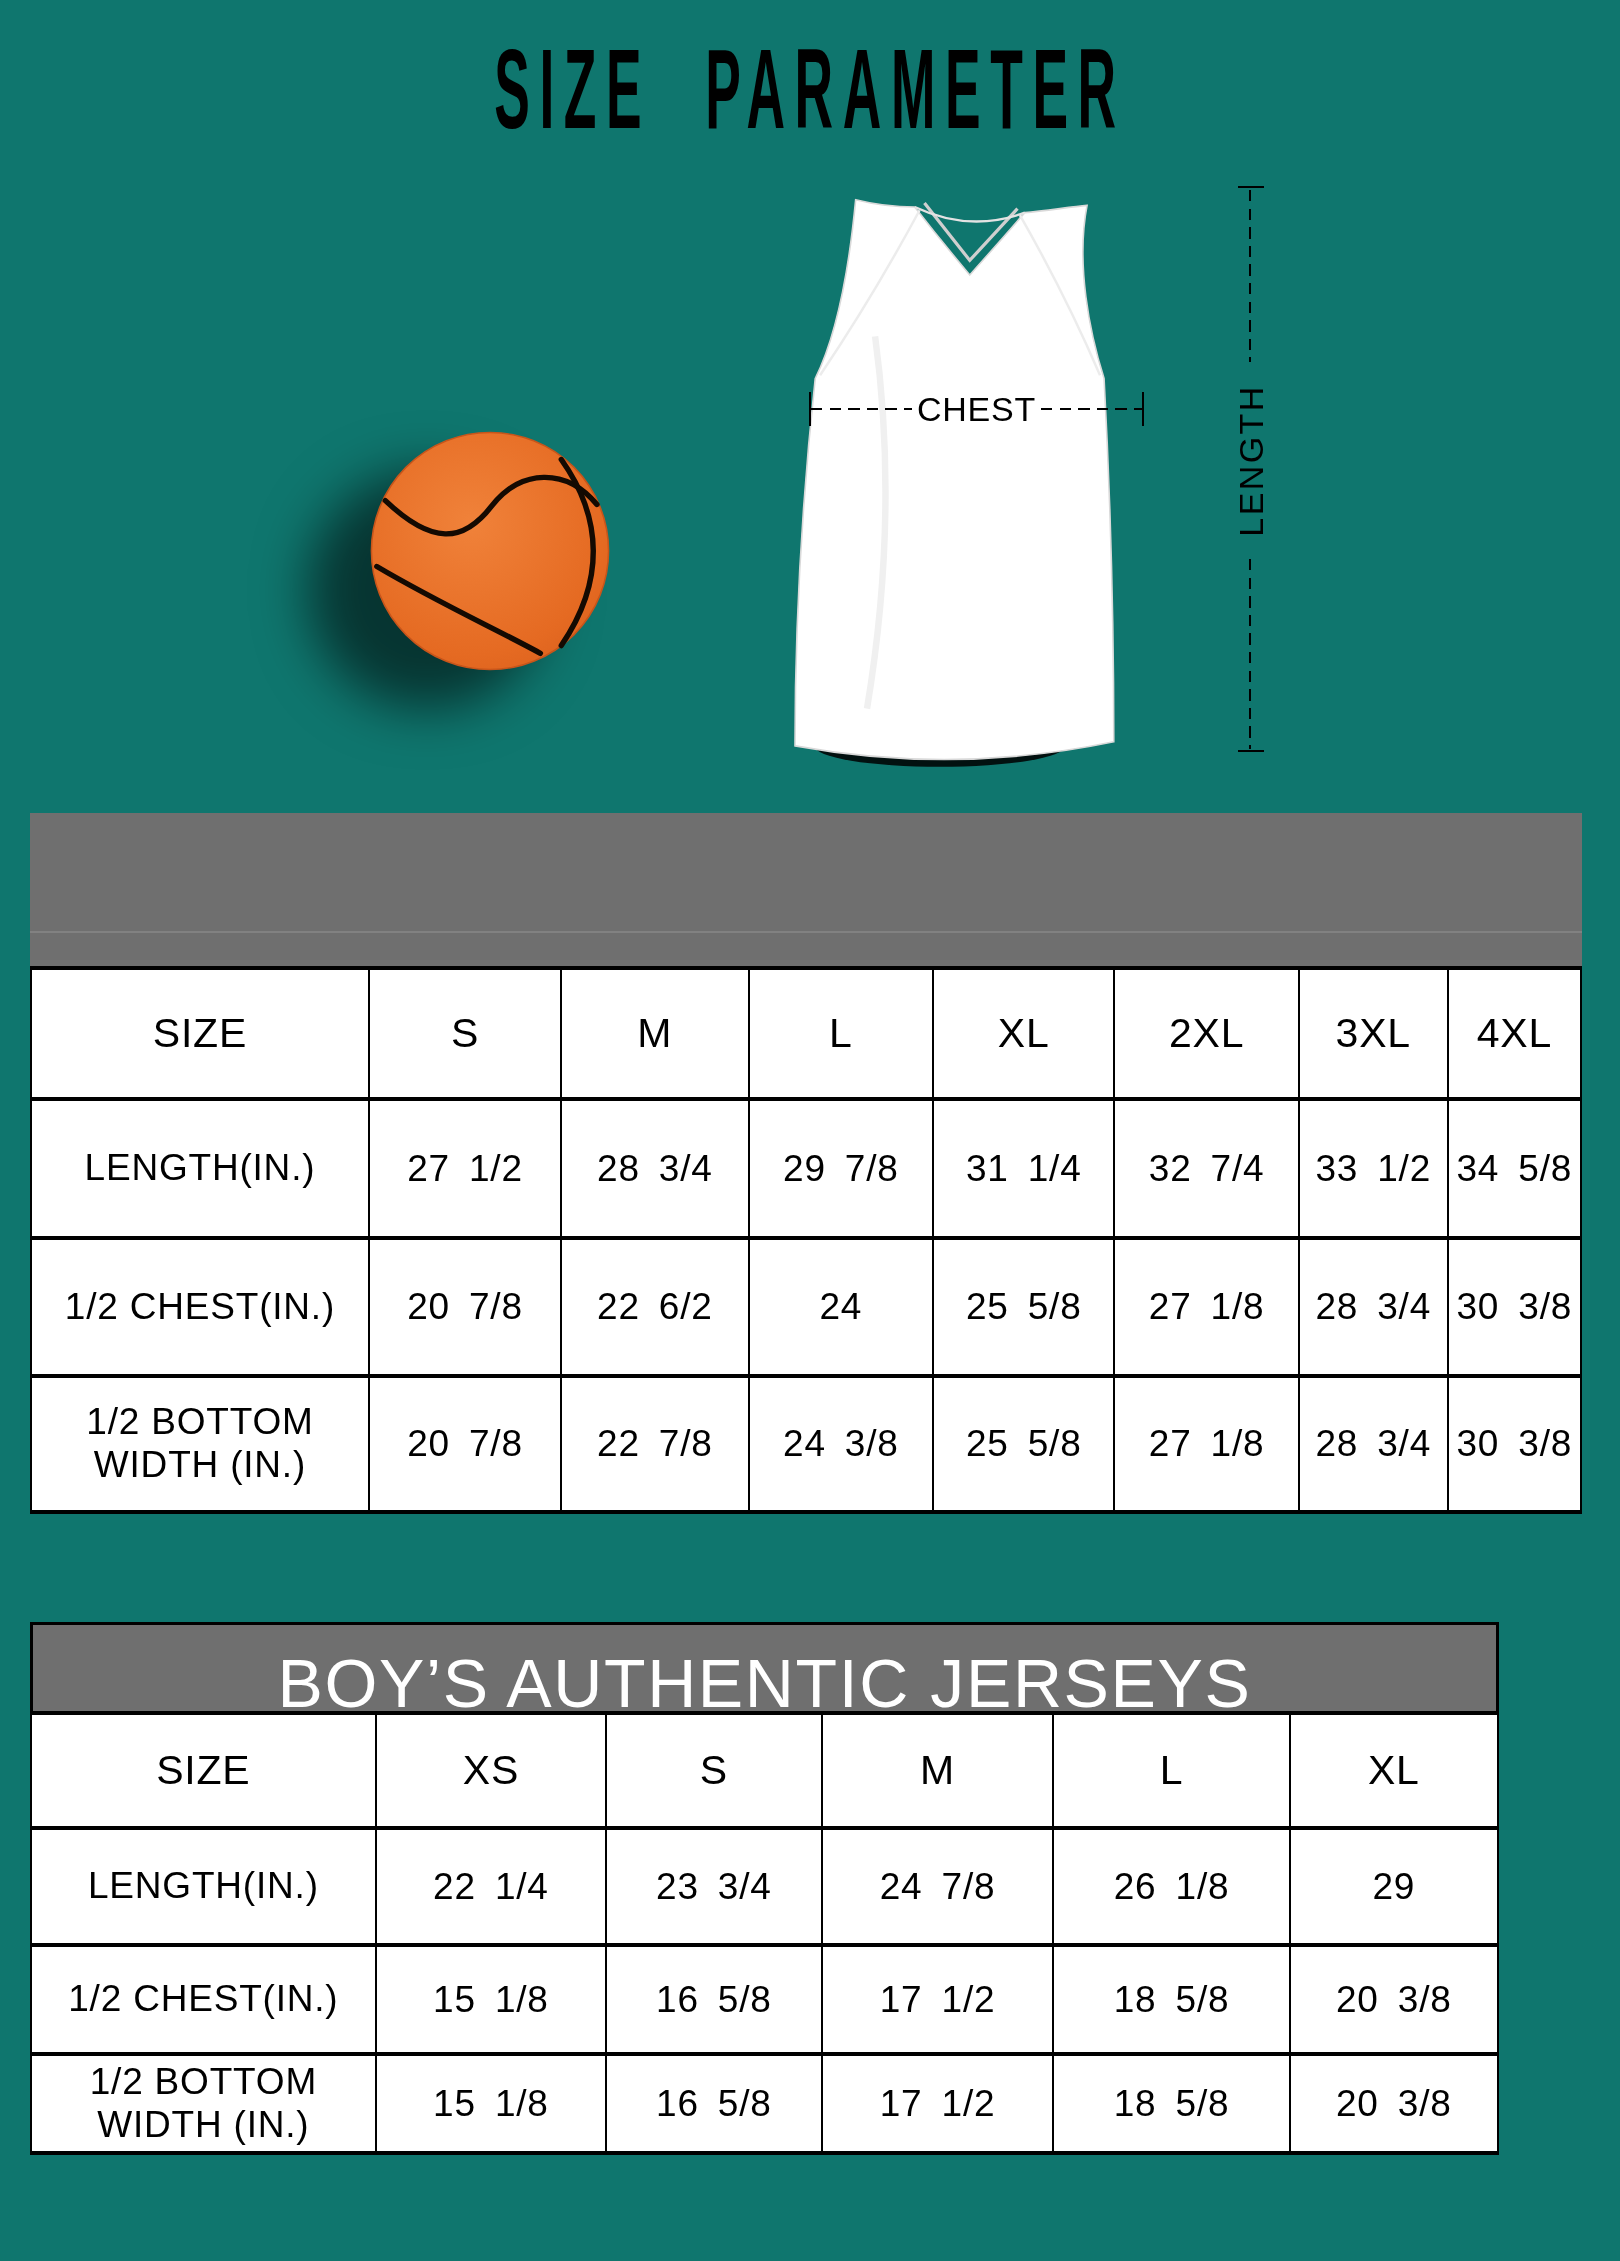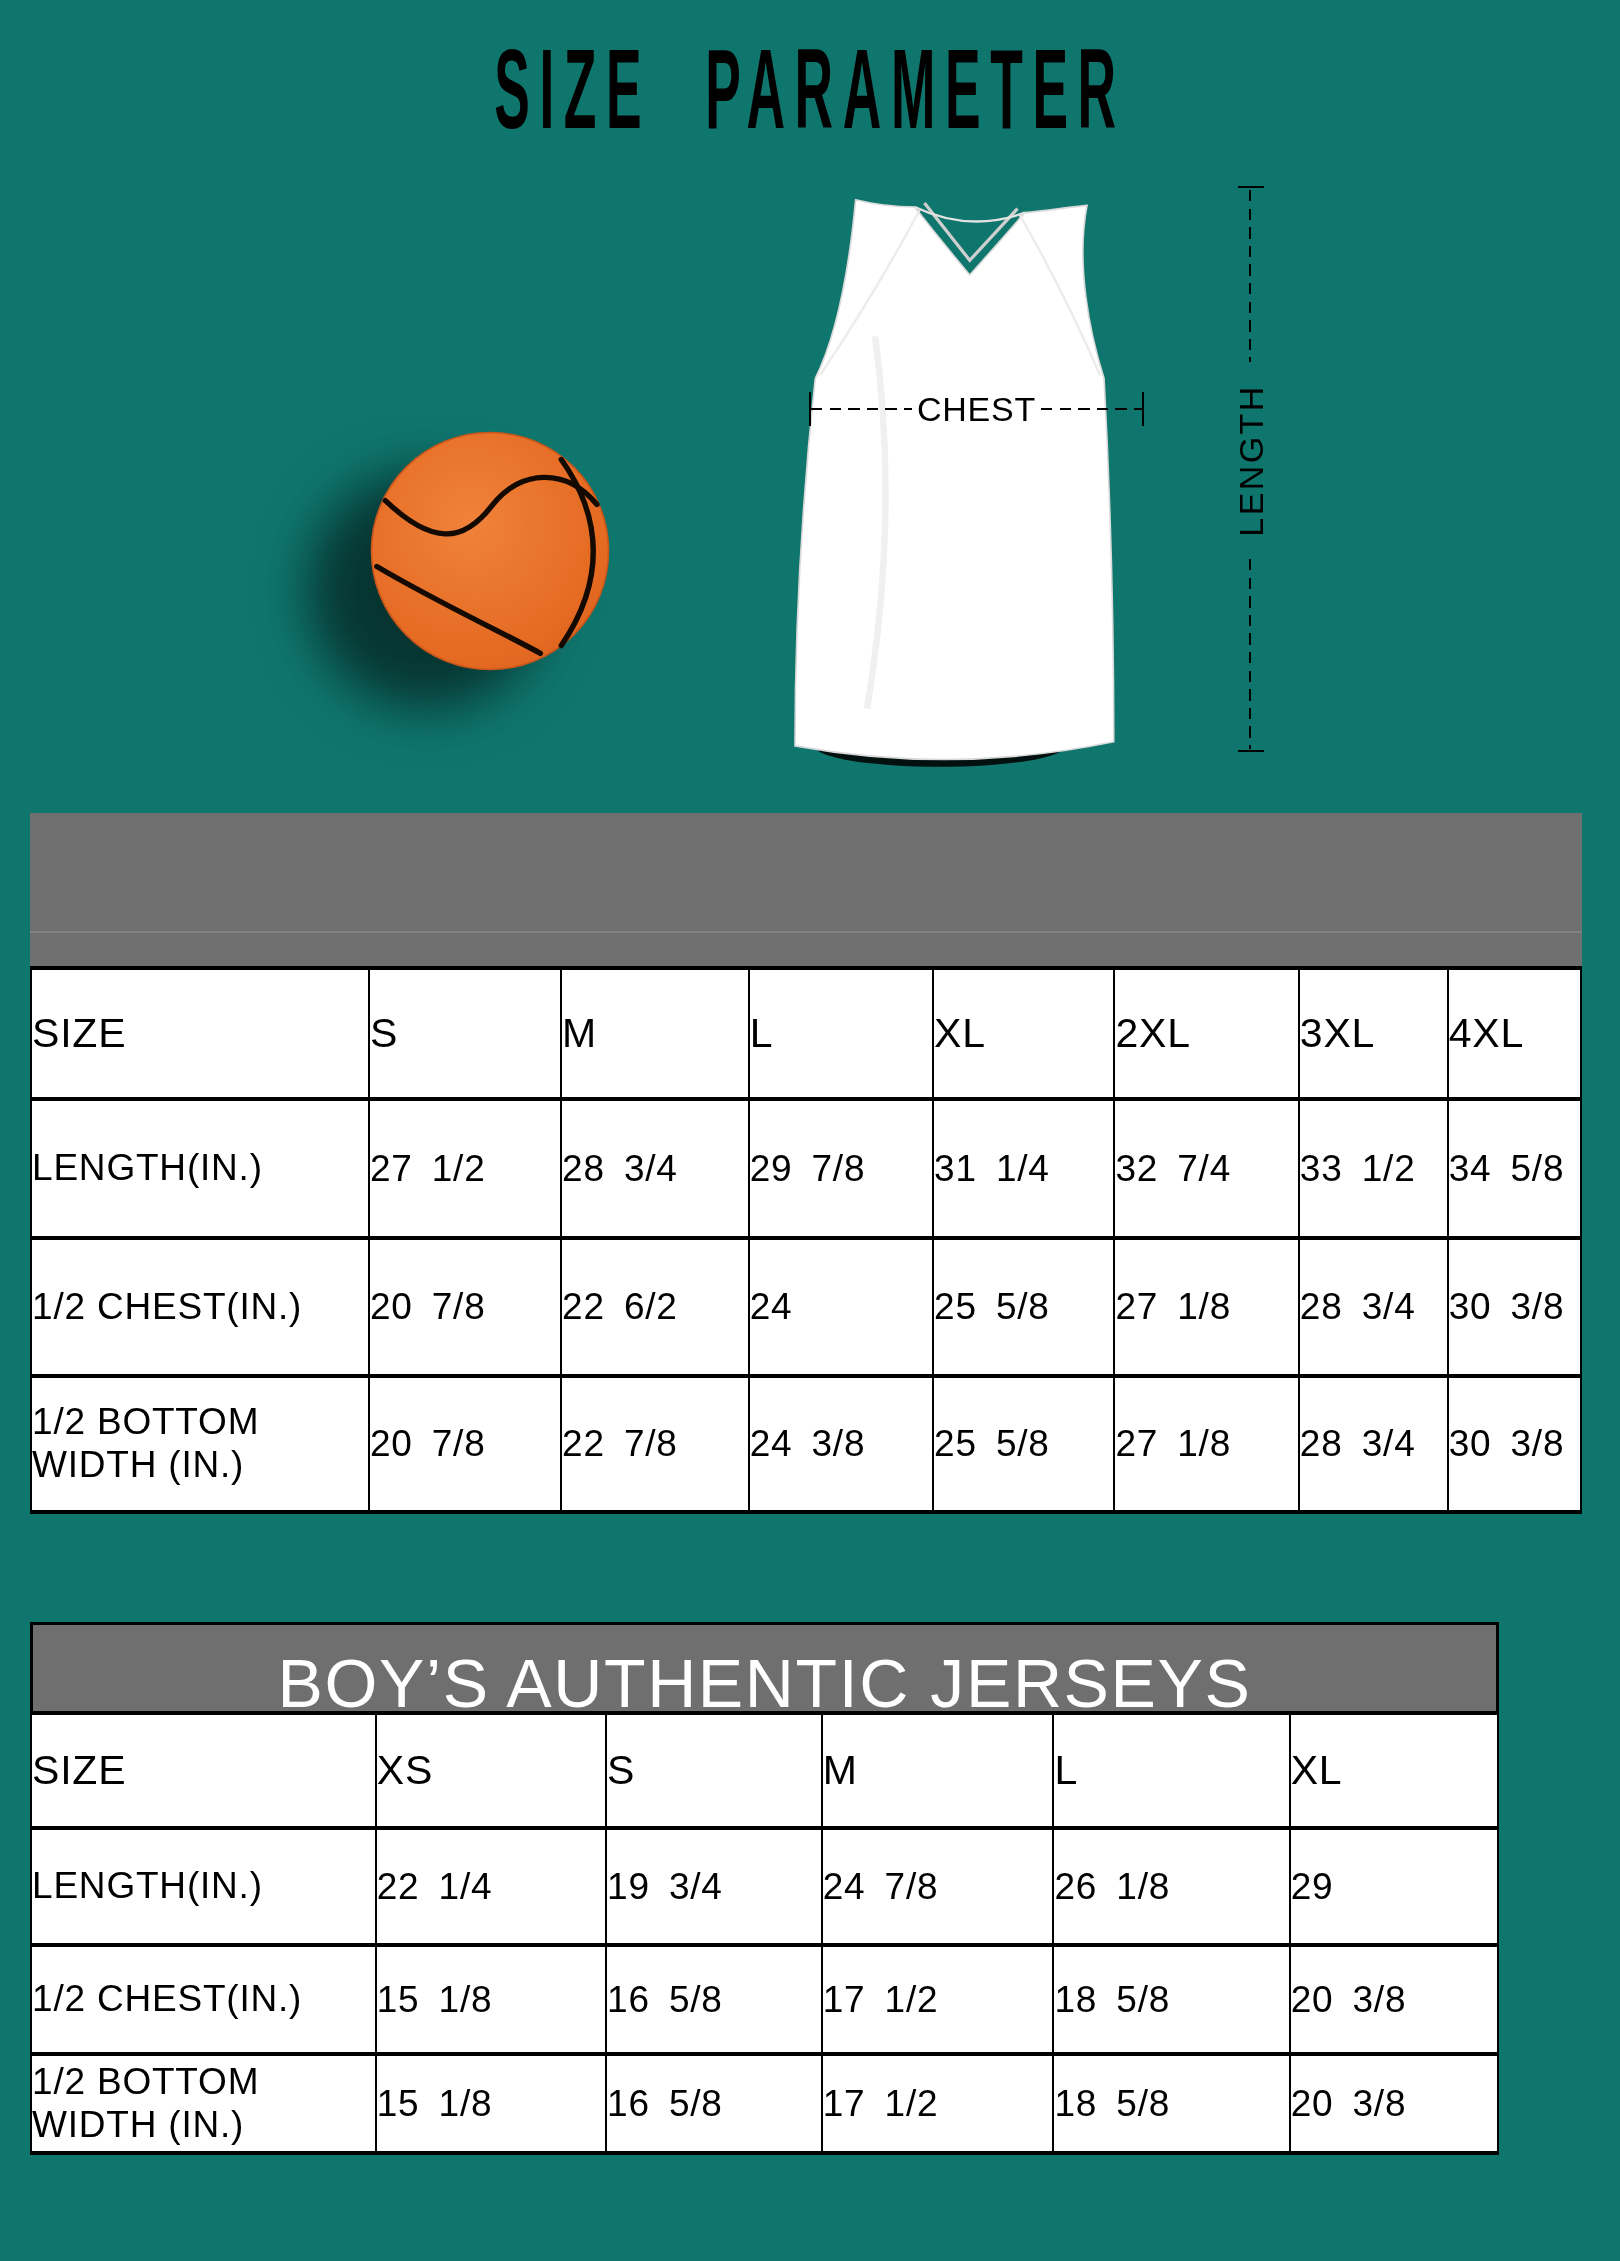--- a/index.html
+++ b/index.html
@@ -35,21 +35,21 @@
   
   .band{position:absolute;background:#6F6F6F;display:flex;align-items:center;justify-content:center;box-sizing:border-box;}
   .band--men{left:30px;top:813px;width:1552px;height:153px;}
   .band--boy{left:30px;top:1590px;width:1469px;height:121px;border:3.2px solid #000;margin-top:32px;}
   .band-text{color:#fff;font-size:68px;letter-spacing:1.6px;white-space:nowrap;}
   .band-line{position:absolute;left:0;right:0;top:118px;height:1.6px;background:rgba(255,255,255,0.13);}
 
   
   .size-table{position:absolute;border-collapse:collapse;table-layout:fixed;background:#fff;}
   .size-table td{border:2.4px solid #000;border-top-width:4.9px;border-bottom-width:4.9px;
-                 text-align:left;vertical-align:middle;padding:0;
+                 text-align:center;vertical-align:middle;padding:0;
                  font-size:37px;letter-spacing:0.8px;}
   .size-table td.head{font-size:41px;}
   .size-table td.vlabel{white-space:pre-line;line-height:1.15;}
   .size-table td.val{word-spacing:8px;}
   .t-men{left:30px;top:966px;width:1552px;}
   .t-boy{left:30px;top:1711px;width:1469px;}
   .t-men tr.r0{height:131px}.t-men tr.r1{height:139px}.t-men tr.r2{height:138px}.t-men tr.r3{height:136px}
   .t-boy tr.r0{height:115px}.t-boy tr.r1{height:117px}.t-boy tr.r2{height:109px}.t-boy tr.r3{height:99px}
 </style>
 </head>
@@ -189,21 +189,21 @@
         <td class="head">SIZE</td>
         <td class="head">XS</td>
         <td class="head">S</td>
         <td class="head">M</td>
         <td class="head">L</td>
         <td class="head">XL</td>
       </tr>
       <tr class="r1">
         <td class="vlabel">LENGTH(IN.)</td>
         <td class="val">22 1/4</td>
-        <td class="val">19 3/4</td>
+        <td class="val">23 3/4</td>
         <td class="val">24 7/8</td>
         <td class="val">26 1/8</td>
         <td class="val">29</td>
       </tr>
       <tr class="r2">
         <td class="vlabel">1/2 CHEST(IN.)</td>
         <td class="val">15 1/8</td>
         <td class="val">16 5/8</td>
         <td class="val">17 1/2</td>
         <td class="val">18 5/8</td>

